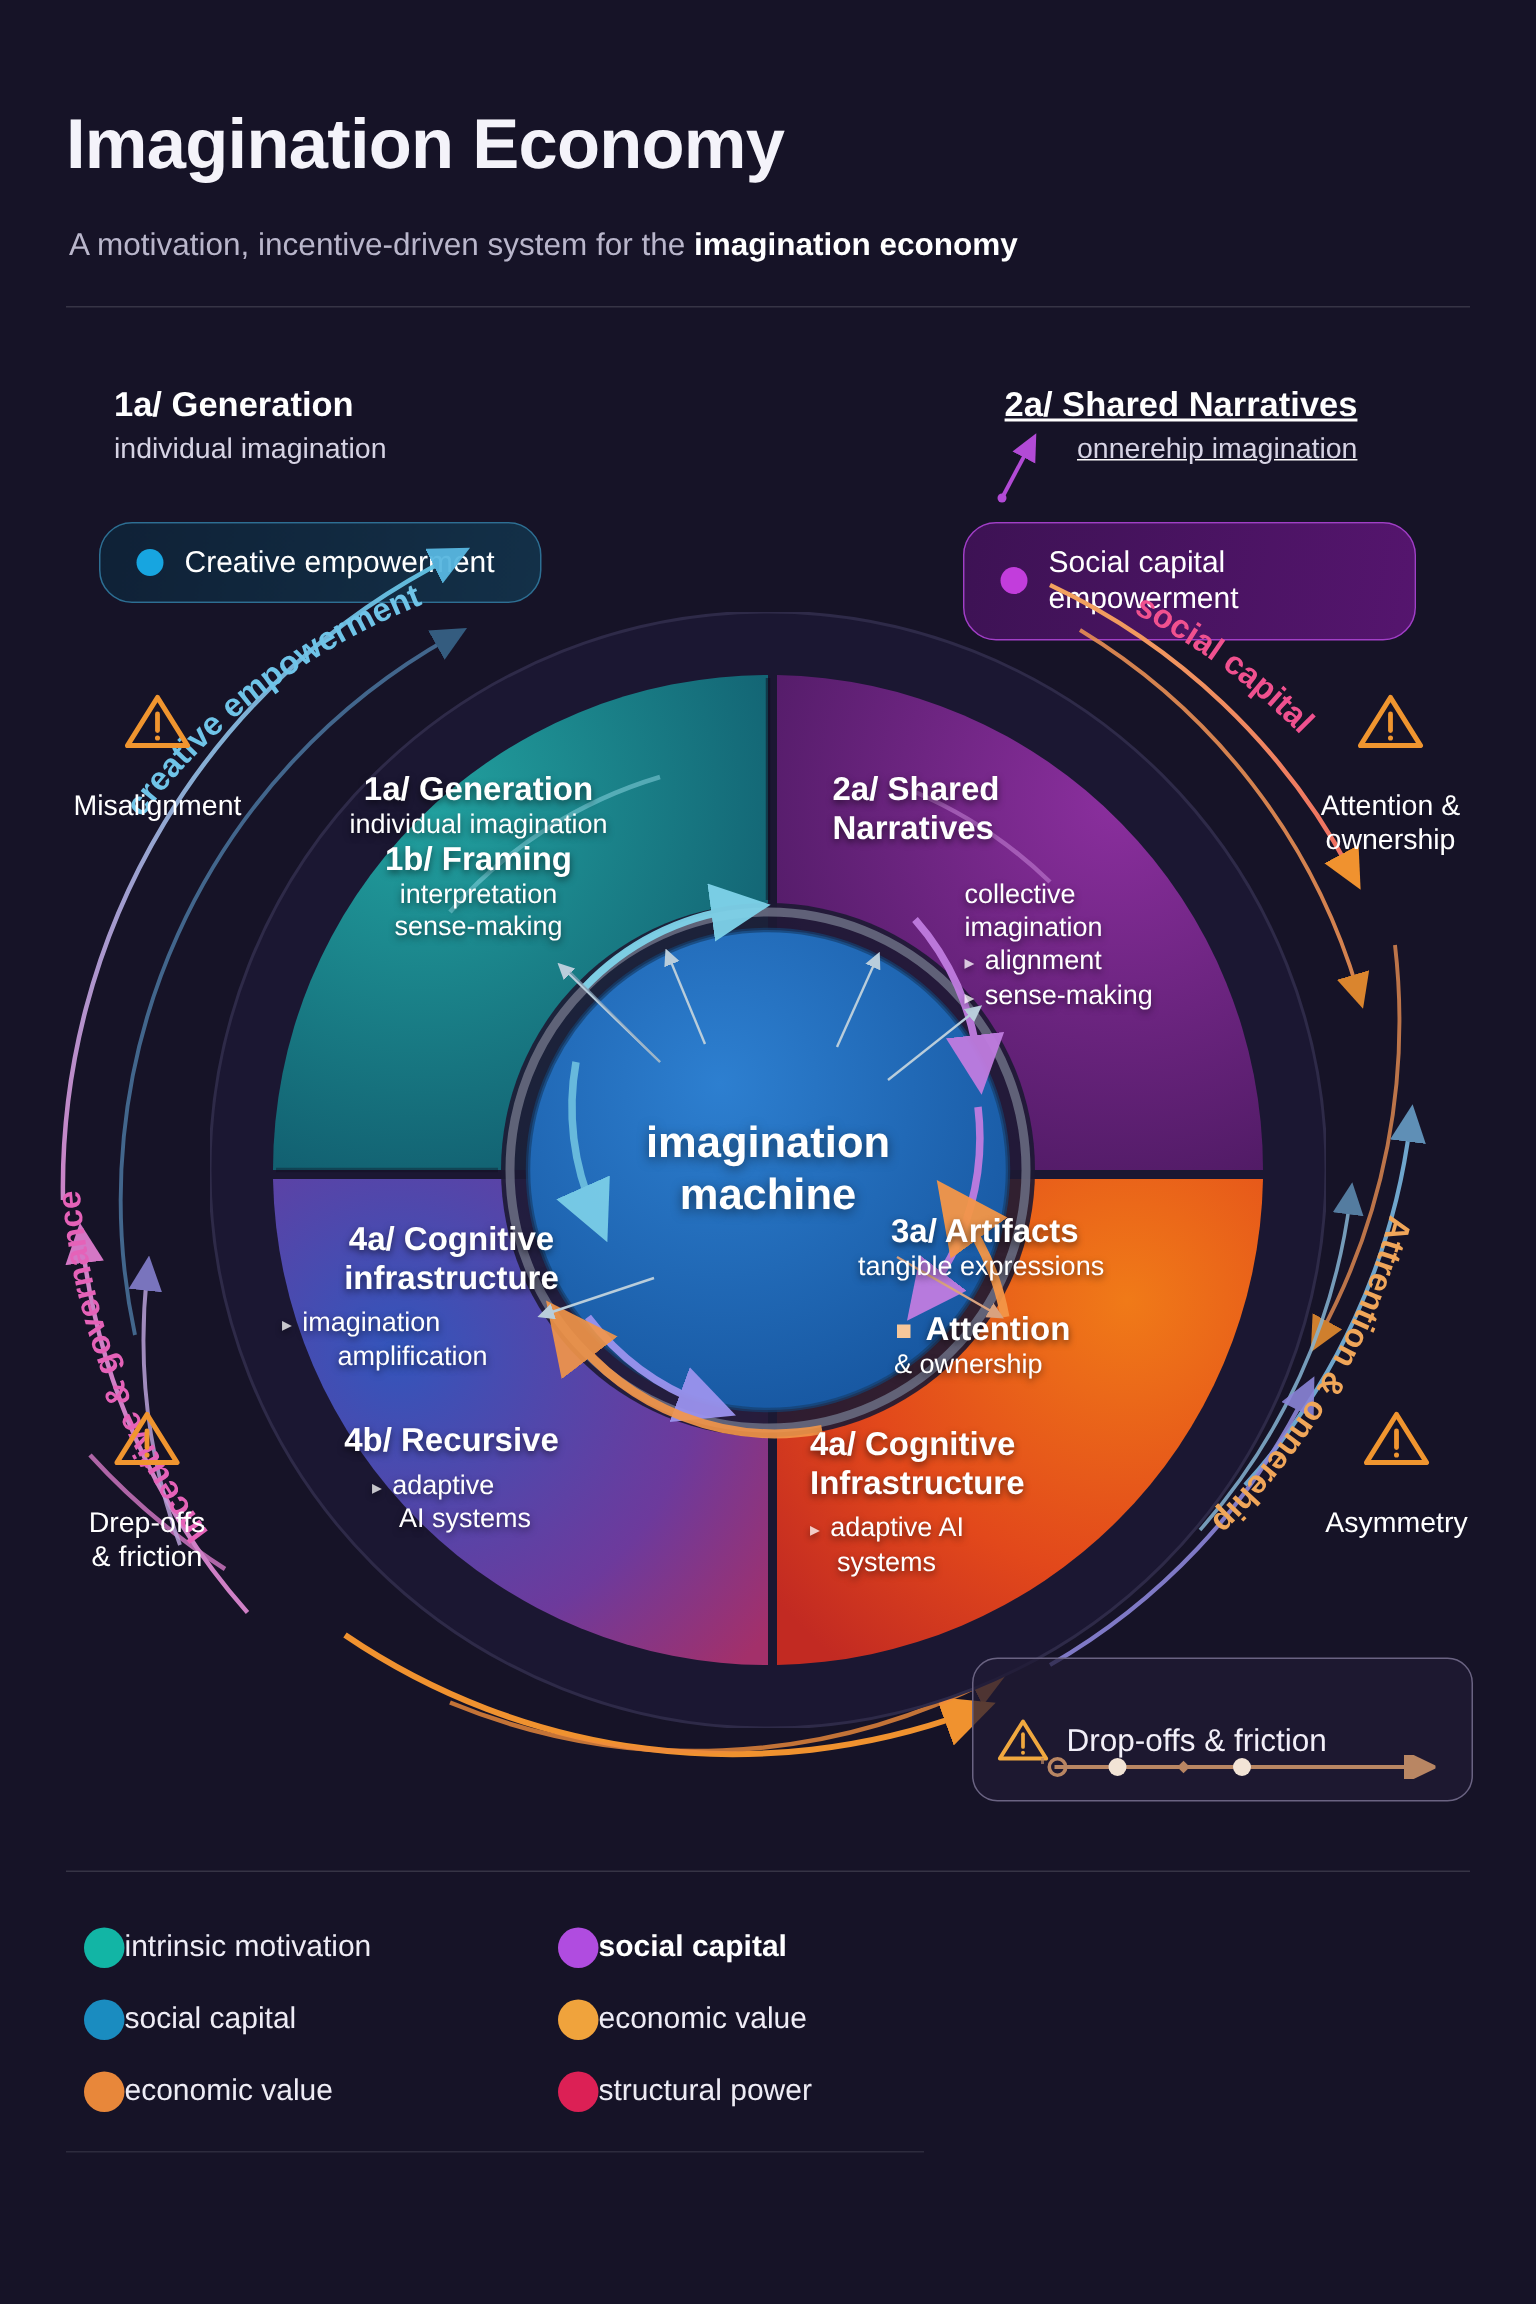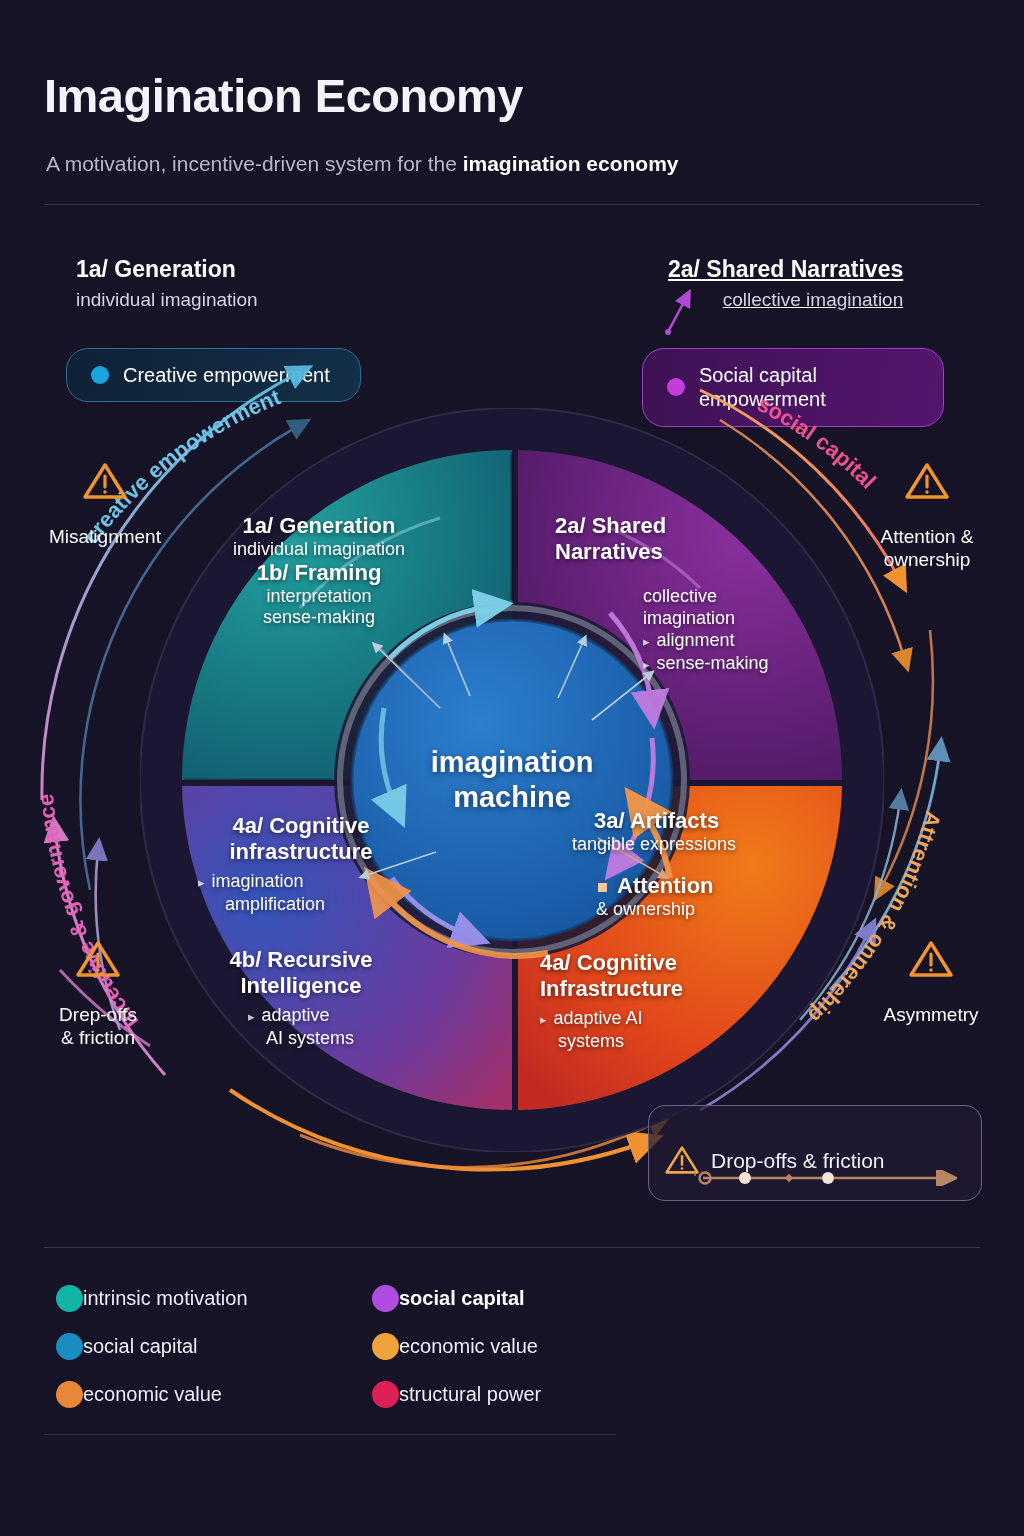--- a/index.html
+++ b/index.html
@@ -131,21 +131,21 @@
   <div class="title">Imagination Economy</div>
   <div class="subtitle"><span>A motivation, incentive-driven system for the </span><b>imagination economy</b></div>
   <div class="rule"></div>
 
   <div class="hd" id="hd-left">
     <div class="k">1a/ Generation</div>
     <div class="s">individual imagination</div>
   </div>
   <div class="hd" id="hd-right">
     <div class="k">2a/ Shared Narratives</div>
-    <div class="s">collective imagination</div>
+    <div class="s">onnerehip imagination</div>
   </div>
 
   <svg style="position:absolute;left:660px;top:288px;width:46px;height:50px;">
     <defs>
         <marker id="mpur" markerWidth="7" markerHeight="7" refX="3" refY="3.2" orient="auto">
           <path d="M0,0 L7,3.2 L0,6.6 Z" fill="#b24ad6"></path>
         </marker>
       </defs>
     <path d="M8,44 L26,10" stroke="#b24ad6" stroke-width="2.6" fill="none" marker-end="url(#mpur)"></path>
     <circle cx="8" cy="44" r="3" fill="#b24ad6"></circle>
@@ -328,26 +328,25 @@
         <div class="d">imagination</div>
         <div class="b"><i>▸</i><span>alignment</span></div>
         <div class="b"><i>▸</i><span>sense-making</span></div>
       </div>
     </div>
 
     <div class="q" id="q-bl">
       <div class="g1">
         <div class="t" style="text-align:center">4a/ Cognitive</div>
         <div class="t" style="text-align:center">infrastructure</div>
-        <div class="b" style="margin-top:6px;margin-left:22px;"><i>▸</i><span>imagination</span></div>
+        <div class="b" style="margin-top:6px;margin-left:12px;"><i>▸</i><span>imagination</span></div>
         <div class="b" style="margin-left:49px;"><span>amplification</span></div>
       </div>
       <div class="g2">
         <div class="t">4b/ Recursive</div>
-        <div class="t">Intelligence</div>
         <div class="b" style="margin-top:6px;margin-left:72px;text-align:left;"><i>▸</i><span>adaptive</span></div>
         <div class="b" style="margin-left:90px;text-align:left;"><span>AI systems</span></div>
       </div>
     </div>
 
     <div class="q" id="q-br">
       <div class="g1" style="margin-left:54px;">
         <div class="t">3a/ Artifacts</div>
         <div class="d" style="margin-left:-22px;">tangible expressions</div>
       </div>

